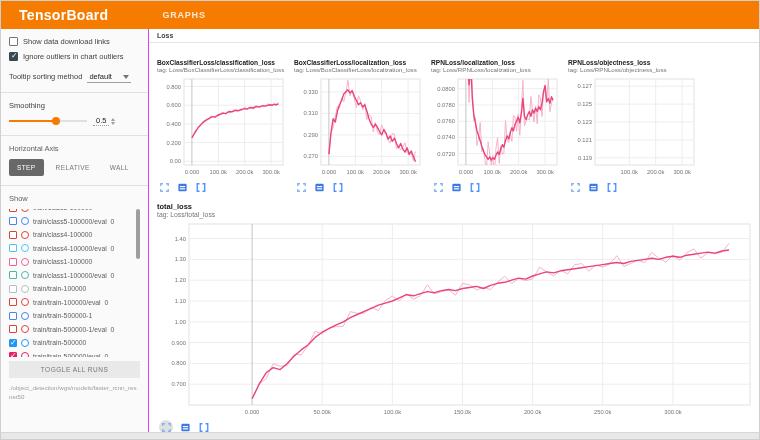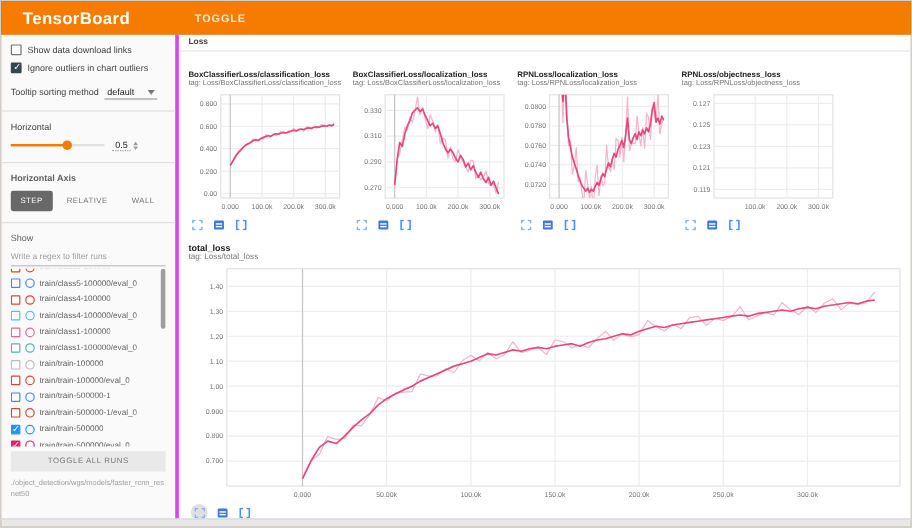--- a/index.html
+++ b/index.html
@@ -1,30 +1,30 @@
 <!DOCTYPE html>
 <html><head>
 <meta charset="utf-8">
 <style>
   * { margin:0; padding:0; box-sizing:border-box; }
   html,body { width:760px; height:440px; overflow:hidden; background:#fff;
               font-family:"Liberation Sans", sans-serif; }
-  .app { position:relative; width:760px; height:440px; border:1px solid #cfcfcf; background:#a16207; }
+  .app { position:relative; width:760px; height:440px; border:1px solid #cfcfcf; background:#0c4a6e; }
 
   
   .hdr { height:28px; background:#f57c00; display:flex; align-items:center; color:#fff; }
   .hdr .logo { font-size:14px; font-weight:bold; margin-left:18px; letter-spacing:.3px; }
   .hdr nav { display:flex; margin-left:52px; gap:26px; }
   .hdr .tab { font-size:9px; font-weight:bold; letter-spacing:.8px; color:rgba(255,255,255,.82);
               padding:9px 2px; cursor:pointer; }
   .hdr .tab.active { color:#fff; }
 
   
   .content { display:flex; height:404px; }
-  aside { width:148px; min-width:148px; background:#fafafa; border-right:3px solid #d946ef;
+  aside { width:148px; min-width:148px; background:#fafafa; border-right:1px solid #d946ef;
           padding:8px 8px 0 8px; font-size:7.5px; color:#424242; position:relative; }
   main { flex:1; background:#fff; overflow:hidden; }
 
   
   .cb-row { display:flex; align-items:center; gap:5px; margin-bottom:6px; cursor:pointer; }
   .cb { width:9px; height:9px; border:1.5px solid #757575; border-radius:1px; background:#fff;
         position:relative; flex:none; }
   .cb-row.checked .cb { background:#37474f; border-color:#37474f; }
   .cb-row.checked .cb::after { content:"✓"; position:absolute; left:1px; top:-2px; color:#fff; font-size:8px; }
   .sort-row { margin:10px 0 4px; display:flex; align-items:baseline; gap:5px; }
@@ -36,21 +36,21 @@
   .slider-row { display:flex; align-items:center; gap:6px; margin-top:6px; }
   .slider { position:relative; width:78px; height:2px; background:#e0e0e0; flex:none; }
   .slider .fill { position:absolute; left:0; top:0; height:2px; width:60%; background:#f57c00; }
   .slider .thumb { position:absolute; left:60%; top:50%; width:8px; height:8px; margin:-4px 0 0 -4px;
                    border-radius:50%; background:#f57c00; }
   .numbox { display:flex; align-items:center; gap:2px; }
   .numbox .val { border-bottom:1px dotted #9e9e9e; padding:0 3px; color:#212121; }
   .spin { display:flex; flex-direction:column; gap:1px; }
   .spin i { width:0; height:0; border-left:2.5px solid transparent; border-right:2.5px solid transparent; }
   .spin .up { border-bottom:3px solid #9e9e9e; } .spin .dn { border-top:3px solid #9e9e9e; }
-  .seg-label { margin-bottom:6px; color:#616161;font-weight:bold; }
+  .seg-label { margin-bottom:6px; color:#616161; }
   .seg { display:flex; gap:4px; }
   .seg button { font-size:6.5px; letter-spacing:.4px; border:none; background:transparent; color:#757575;
                 padding:5px 8px; border-radius:2px; cursor:pointer; font-family:inherit; }
   .seg button.active { background:#686868; color:#fff; }
   .runs-label { color:#616161; margin-bottom:6px; }
   .filter { width:100%; border:none; border-bottom:1px solid #bdbdbd; background:transparent;
             font-size:7px; padding:2px 0 3px; color:#424242; outline:none; font-family:inherit; }
   .filter::placeholder { color:#9e9e9e; }
   .runs-list { position:relative; height:148px; overflow:hidden; margin-top:2px; }
   .run-item { display:flex; align-items:center; gap:4px; height:13.5px; cursor:pointer; }
@@ -84,21 +84,21 @@
                   border-top:1px solid #d8d8d8; }
 </style>
 </head>
 <body>
 
 <div class="app">
 
   <header class="hdr">
     <div class="logo">TensorBoard</div>
     <nav>
-      <div class="tab">TOGGLE</div>
+      <div class="tab">GRAPHS</div>
     </nav>
   </header>
 
   <div class="content">
 
     <aside>
       <div class="cb-row">
         <span class="cb"></span>
         <span>Show data download links</span>
       </div>
@@ -110,21 +110,21 @@
       <div class="sort-row">
         <span>Tooltip sorting method</span>
         <span class="select">
           <span>default</span>
           <span class="caret"></span>
         </span>
       </div>
 
       <div class="divider"></div>
 
-      <div>Horizontal</div>
+      <div>Smoothing</div>
       <div class="slider-row">
         <div class="slider">
           <div class="fill"></div>
           <div class="thumb"></div>
         </div>
         <div class="numbox">
           <span class="val">0.5</span>
           <span class="spin">
               <i class="up"></i>
               <i class="dn"></i>
@@ -137,21 +137,20 @@
       <div class="seg-label">Horizontal Axis</div>
       <div class="seg">
         <button class="active">STEP</button>
         <button>RELATIVE</button>
         <button>WALL</button>
       </div>
 
       <div class="divider"></div>
 
       <div class="runs-label">Show</div>
-      <input class="filter" placeholder="Write a regex to filter runs" style="">
       <div class="runs-list" id="runs-list">
         <div class="run-item">
             <span class="rsq" style="border-color: rgb(219, 68, 55);"></span>
             <span class="rci" style="border-color: rgb(219, 68, 55);"></span>
             <span class="rname">train/class5-100000</span>
           </div>
           <div class="run-item">
             <span class="rsq" style="border-color: rgb(66, 133, 244);"></span>
             <span class="rci" style="border-color: rgb(66, 133, 244);"></span>
             <span class="rname">train/class5-100000/eval_0</span>

